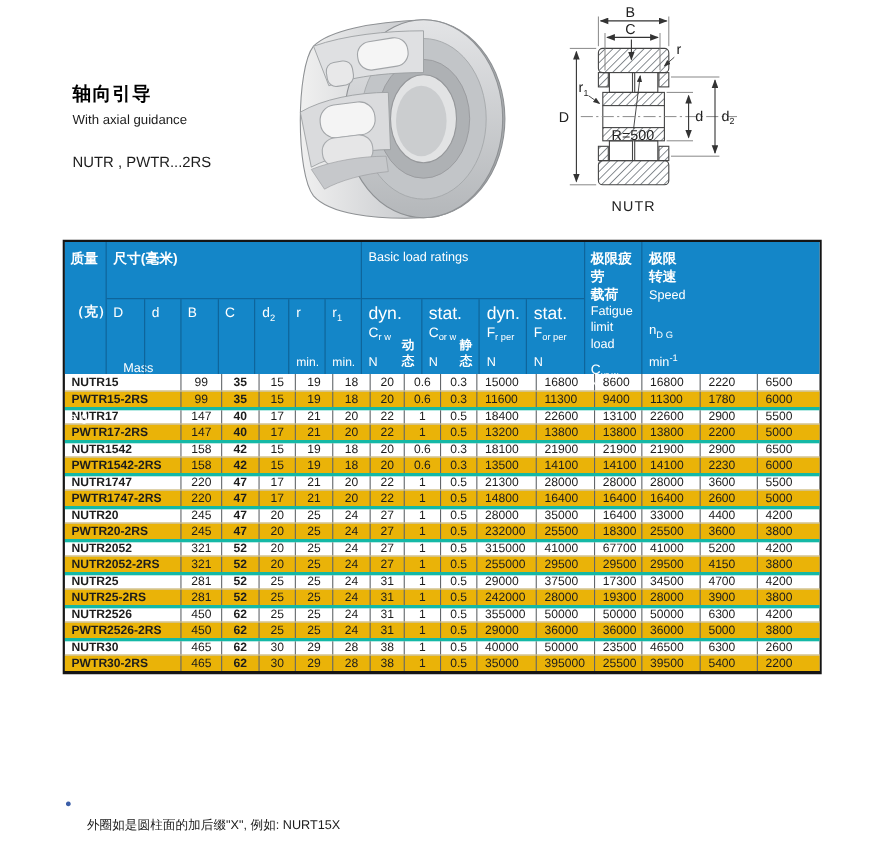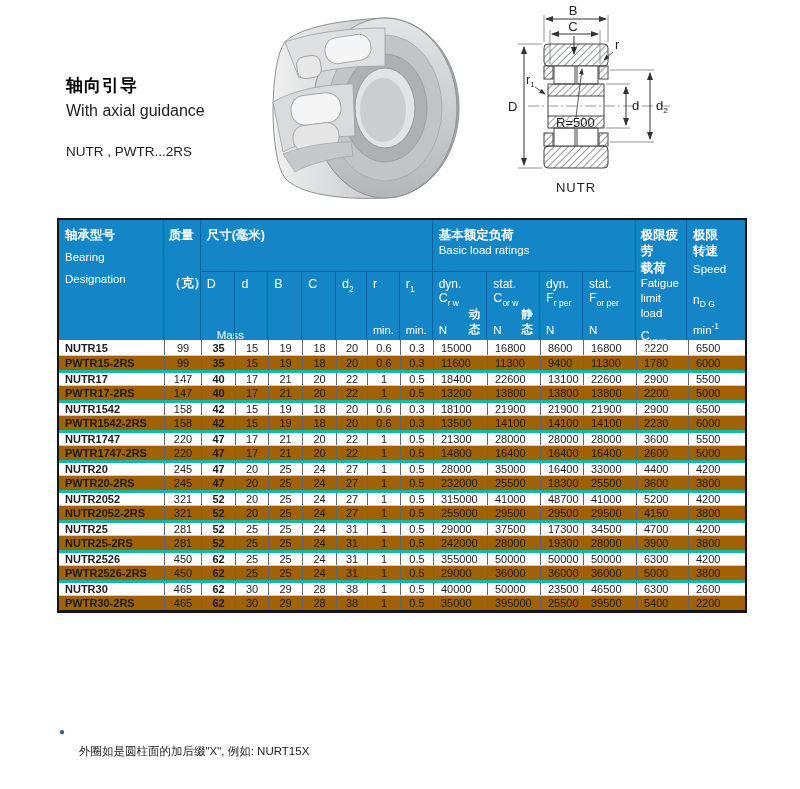--- a/index.html
+++ b/index.html
@@ -2,21 +2,21 @@
 <html><head>
 <meta charset="utf-8">
 <style>
   * { box-sizing: border-box; margin: 0; padding: 0; }
   html,body { width: 800px; height: 789px; background: #ffffff; position: relative;
     font-family: "Liberation Sans", sans-serif; color: #1c1c1c; overflow: hidden; }
 
   
   .intro { position: absolute; left: 66px; top: 74px; }
   .intro-title { font-size: 17px; font-weight: bold; color: #000000; letter-spacing: 1px; }
-  .intro-sub { font-size: 16px; margin-top: 5px; }
+  .intro-sub { font-size: 12px; margin-top: 5px; }
   .intro-series { font-size: 13.5px; margin-top: 24px; }
 
   
   .photo { position: absolute; left: 233px; top: 6px; width: 232px; height: 200px; }
   .tech  { position: absolute; left: 500px; top: 2px; width: 228px; height: 200px; }
   .tech text { font-size: 11px; fill: #222; }
   .tech .big { font-size: 13px; }
   .tech .cap { font-size: 13px; letter-spacing: 1px; }
 
   
@@ -45,34 +45,34 @@
          padding: 5px 0 4px 6px; position: relative; }
   .sub:first-child { border-left: none; }
   .d0{width:34px}.d1{width:33px}.d2{width:34px}.d3{width:34px}.d4{width:31px}.d5{width:33px}.d6{width:33px}
   .l0{width:54px}.l1{width:53px}.l2{width:43px}.l3{width:53px}
   .sym { font-size: 12.5px; }
   .sym sub, .h-fat sub, .h-speed sub { font-size: 8.5px; }
   .minlbl { margin-top: auto; font-size: 11px; }
   .unitlbl { margin-top: auto; font-size: 11.5px; }
   .cnstack { position: absolute; right: 6px; bottom: 3px; text-align: center;
              font-weight: bold; font-size: 11.5px; line-height: 15px; }
-  .ltype { font-size: 12px; }
+  .ltype { font-size: 16px; }
 
   .h-fat { width: 52px; padding: 7px 4px 4px 5px; display: flex; flex-direction: column; }
   .h-fat .sym { margin-top: 8px; }
   .h-fat .unitlbl { padding-bottom: 2px; }
   .h-speed { width: 59px; padding: 7px 20px 4px 6px; display: flex; flex-direction: column; }
   .h-speed .en { margin-top: 2px; }
   .h-speed .sym { margin-top: 17px; font-size: 12px; }
   .h-speed sup { font-size: 8.5px; }
 
   
   .trow { display: grid; height: 15px;
     grid-template-columns: 105px 37px 34px 33px 34px 34px 31px 33px 33px 54px 53px 43px 53px 52px 58px; }
-  .trow.stripe { background: #a16207; }
+  .trow.stripe { background: #eab308; }
   .trow.sep-light { border-top: 1px solid #c9ccd1; }
   .trow.sep-dark { border-top: 3px solid #14b8a6; }
   .tcell { display: flex; align-items: center; justify-content: center;
            font-size: 11px; border-left: 1px solid #62666a; overflow: hidden; white-space: nowrap; }
   .tcell.c0 { border-left: none; justify-content: flex-start; padding-left: 6px; font-weight: bold; }
   .tcell.c2 { font-weight: bold; }
   .tcell.c9,.tcell.c10,.tcell.c11,.tcell.c12,.tcell.c13,.tcell.c14
         { justify-content: flex-start; padding-left: 7px; }
 
   
@@ -180,25 +180,20 @@
 
   <text class="big" x="56" y="125">R=500</text>
   <line x1="76" y1="115" x2="82" y2="67" stroke="#333" stroke-width="0.8" marker-end="url(#arr)"></line>
 
   <text class="cap" x="76" y="190" text-anchor="middle">NUTR</text>
 </svg>
 
 <div class="tablewrap">
   <div class="thead">
 
-    <div class="hcol h-desig">
-      <div class="zh">轴承型号</div>
-      <div class="en" style="margin-top:7px">Bearing</div>
-      <div class="en">Designation</div>
-    </div>
 
     <div class="hcol h-mass">
       <div class="zh">质量</div>
       <div class="zh">（克）</div>
       <div class="en">Mass</div>
       <div class="unit">≈ g</div>
     </div>
 
     <div class="hcol h-group h-dims">
       <div class="g-label">
@@ -231,21 +226,20 @@
           </div>
         <div class="sub d6">
             <div class="sym"><span>r</span><sub>1</sub></div>
             <div class="minlbl">min.</div>
           </div>
       </div>
     </div>
 
     <div class="hcol h-group h-loads">
       <div class="g-label">
-        <div class="zh">基本额定负荷</div>
         <div class="en">Basic load ratings</div>
       </div>
       <div class="g-sub">
         <div class="sub l0">
           <div class="ltype">dyn.</div>
           <div class="sym"><span>C</span><sub>r w</sub></div>
           <div class="unitlbl">N</div>
           <div class="cnstack">
               <div>动</div>
               <div>态</div>
@@ -466,21 +460,21 @@
         <div class="tcell c1">321</div>
         <div class="tcell c2">52</div>
         <div class="tcell c3">20</div>
         <div class="tcell c4">25</div>
         <div class="tcell c5">24</div>
         <div class="tcell c6">27</div>
         <div class="tcell c7">1</div>
         <div class="tcell c8">0.5</div>
         <div class="tcell c9">315000</div>
         <div class="tcell c10">41000</div>
-        <div class="tcell c11">48700</div>
+        <div class="tcell c11">67700</div>
         <div class="tcell c12">41000</div>
         <div class="tcell c13">5200</div>
         <div class="tcell c14">4200</div>
       </div>
       <div class="trow stripe sep-light">
         <div class="tcell c0">NUTR2052-2RS</div>
         <div class="tcell c1">321</div>
         <div class="tcell c2">52</div>
         <div class="tcell c3">20</div>
         <div class="tcell c4">25</div>

